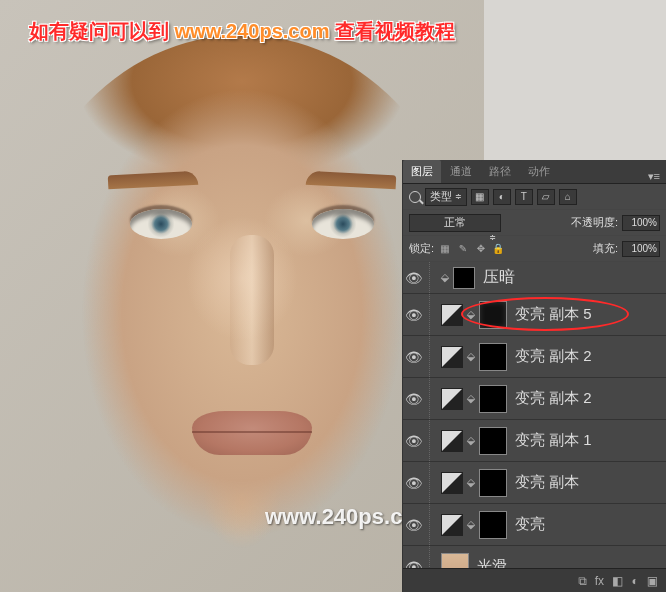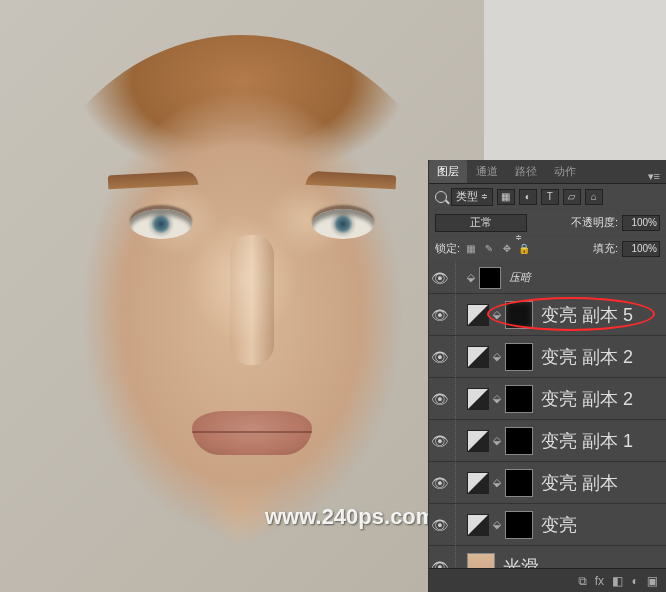--- a/index.html
+++ b/index.html
@@ -39,21 +39,21 @@
 }
 .overlay-top .seg1 { color: #ff2a2a; }
 .overlay-top .seg2 { color: #ff8d2a; }
 .overlay-top .seg3 { color: #ff2a2a; }
 
 .watermark {
   position: absolute; left: 265px; top: 504px; font-size: 22px; font-weight: bold; color: rgba(255,255,255,.9);
   text-shadow: 1px 1px 2px rgba(0,0,0,.5); font-family: Arial, sans-serif;
 }
 
-.panel { position: absolute; right: 0; top: 160px; width: 238px; height: 432px; background: #535353; font-size: 11px; color: #ddd; border-left: 1px solid #333; }
+.panel { position: absolute; right: 0; top: 160px; width: 264px; height: 432px; background: #535353; font-size: 11px; color: #ddd; border-left: 1px solid #333; }
 .panel-tabs { display: flex; background: #3c3c3c; height: 24px; align-items: flex-end; border-bottom: 1px solid #222; }
 .panel-tab { padding: 4px 8px; background: #535353; border-radius: 2px 2px 0 0; margin-right: 1px; cursor: default; }
 .panel-tab.active { background: #535353; color: #fff; }
 .panel-tab.inactive { background: #3c3c3c; color: #999; text-align: center; }
 .panel-menu { margin-left: auto; padding: 0 6px; color: #bbb; }
 
 .panel-row { display: flex; align-items: center; height: 26px; padding: 0 6px; gap: 4px; border-bottom: 1px solid #454545; background: #484848; }
 .dropdown { background: #3a3a3a; border: 1px solid #222; height: 18px; display: inline-flex; align-items: center; padding: 0 4px; gap: 3px; cursor: default; }
 .dropdown .chev { font-size: 8px; }
 .search-icon { width: 12px; height: 12px; border: 1.5px solid #ccc; border-radius: 50%; position: relative; }
@@ -68,44 +68,49 @@
 
 .layers { overflow-y: auto; height: calc(100% - 24px - 26px*3 - 24px); background:#3f3f3f; }
 .layer { display:flex; align-items:center; height:42px; border-bottom:1px solid #333; background:#474747; }
 .layer .vis { width:22px; text-align:center; color:#ccc; font-size:14px; }
 .layer .indent { width: 10px; border-left:1px dotted #666; height:100%; margin-left:4px; }
 .layer .adj-icon { width:22px; height:22px; background: linear-gradient(135deg,#ddd 0%,#ddd 48%,#222 52%,#222 100%); border:1px solid #222; margin:0 2px; }
 .layer .link { width:12px; color:#aaa; font-size:11px; text-align:center; }
 .layer .mask { width:28px; height:28px; background:#000; border:1px solid #888; margin:0 2px; }
 .layer .mask.light { background:#111; box-shadow: inset 0 0 6px rgba(255,255,255,.15);}
 .layer .thumb { width:28px; height:28px; background: linear-gradient(180deg,#d9b896,#c9a384); border:1px solid #888; margin:0 2px; }
-.layer .name { margin-left:6px; color:#ddd; font-size:18px; white-space:nowrap; }
+.layer .name { margin-left:6px; color:#ddd; font-size:15px; white-space:nowrap; }
 .layer.highlight { position:relative; }
 .highlight-ring { position:absolute; left:58px; top:3px; width:168px; height:34px; border:2.5px solid #ff2a2a; border-radius:50%; pointer-events:none; }
 .layer.first { height:32px; }
 .layer.first .mask { width:22px; height:22px; }
-.layer.first .name { font-size:11px;font-style:italic; }
+.layer.first .name { font-size:16px; }
 
 .panel-footer { height:24px; background:#3a3a3a; border-top:1px solid #222; display:flex; align-items:center; justify-content:flex-end; gap:8px; padding:0 8px; color:#aaa; font-size:12px; }
 .panel-footer span { cursor:default; }
 
 ::-webkit-scrollbar { width:12px; background:#3a3a3a; }
 ::-webkit-scrollbar-thumb { background:#666; border:2px solid #3a3a3a; }
 </style>
 </head>
 <body>
 
 <div class="canvas-area">
   <div class="portrait">
     <div class="brow-l"></div>
     <div class="brow-r"></div>
     <div class="eye-l"></div>
     <div class="eye-r"></div>
     <div class="nose"></div>
     <div class="lips"></div>
+  </div>
+  <div class="overlay-top">
+    <span class="seg1">如有疑问可以到</span>
+    <span class="seg2">www.240ps.com</span>
+    <span class="seg3">查看视频教程</span>
   </div>
   <div class="watermark">www.240ps.com</div>
 </div>
 
 <div class="panel">
   <div class="panel-tabs">
     <div class="panel-tab active">图层</div>
     <div class="panel-tab inactive">通道</div>
     <div class="panel-tab inactive">路径</div>
     <div class="panel-tab inactive">动作</div>

